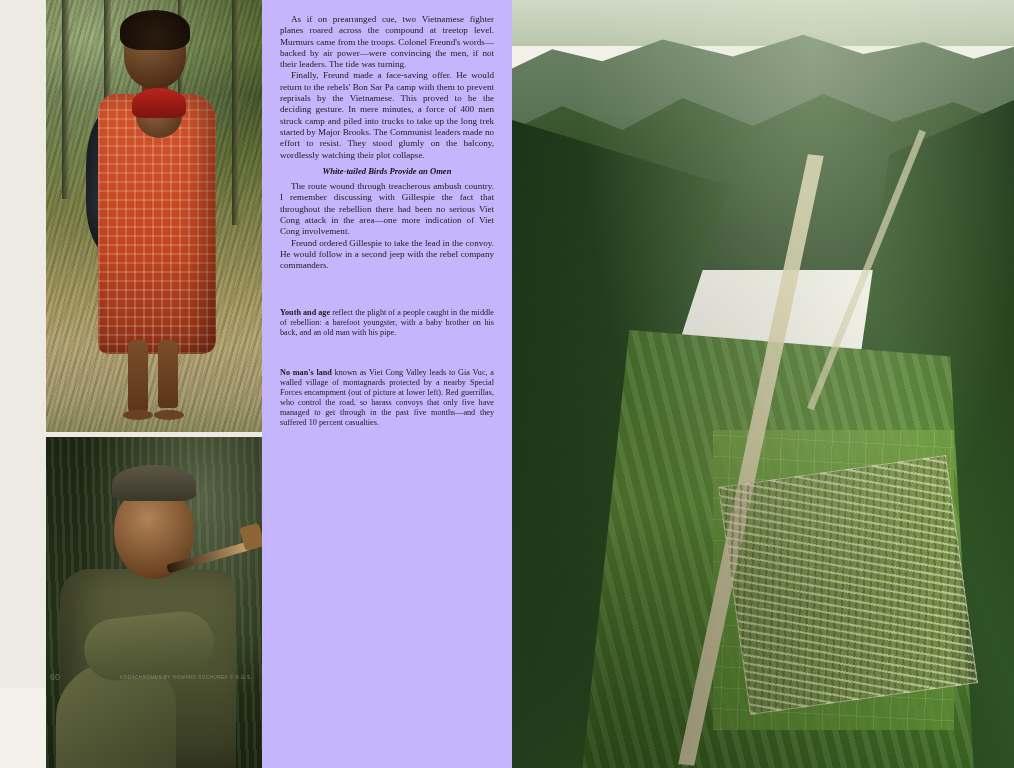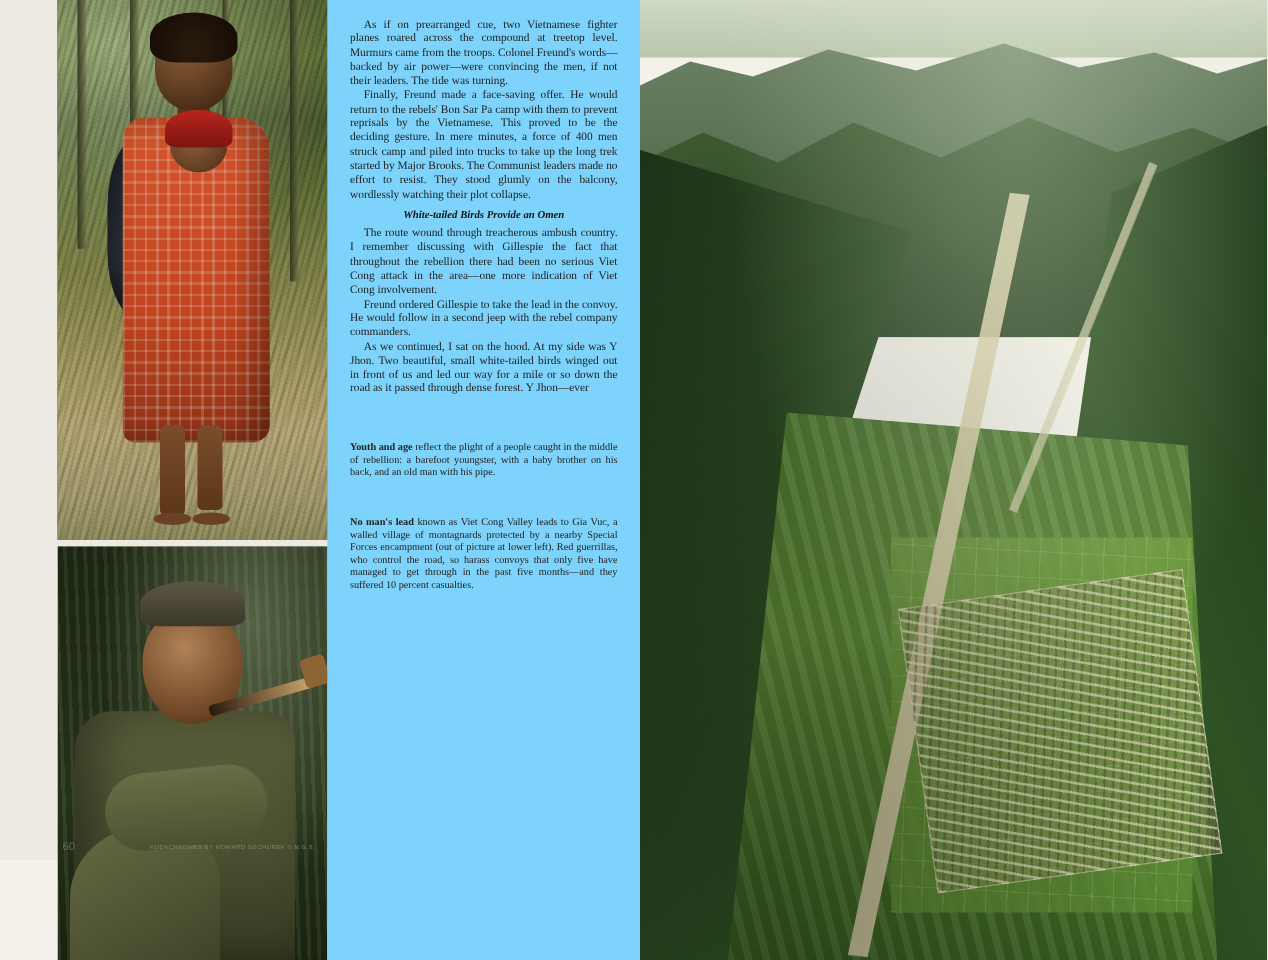--- a/index.html
+++ b/index.html
@@ -204,21 +204,21 @@
     color: #8a8578;
     font-family: "Liberation Sans", sans-serif;
     text-transform: uppercase;
   }
 
   
   .center-col {
     position: relative;
     width: 250px;
     flex: 0 0 250px;
-    background: #7dd3fc;
+    background: #c4b5fd;
     padding: 14px 18px 10px 18px;
   }
   .body-text {
     font-size: 9.1px;
     line-height: 11.3px;
     color: #1d1c19;
     text-align: justify;
     hyphens: auto;
   }
   .body-text p { margin: 0; text-indent: 11px; }
@@ -378,29 +378,28 @@
 
   <div class="seam"></div>
 
   <div class="center-col">
     <div class="body-text">
       <p>As if on prearranged cue, two Vietnamese fighter planes roared across the compound at treetop level. Murmurs came from the troops. Colonel Freund's words—backed by air power—were convincing the men, if not their leaders. The tide was turning.</p>
       <p>Finally, Freund made a face-saving offer. He would return to the rebels' Bon Sar Pa camp with them to prevent reprisals by the Vietnamese. This proved to be the deciding gesture. In mere minutes, a force of 400 men struck camp and piled into trucks to take up the long trek started by Major Brooks. The Communist leaders made no effort to resist. They stood glumly on the balcony, wordlessly watching their plot collapse.</p>
       <div class="subhead">White-tailed Birds Provide an Omen</div>
       <p>The route wound through treacherous ambush country. I remember discussing with Gillespie the fact that throughout the rebellion there had been no serious Viet Cong attack in the area—one more indication of Viet Cong involvement.</p>
       <p>Freund ordered Gillespie to take the lead in the convoy. He would follow in a second jeep with the rebel company commanders.</p>
-      <p>As we continued, I sat on the hood. At my side was Y Jhon. Two beautiful, small white-tailed birds winged out in front of us and led our way for a mile or so down the road as it passed through dense forest. Y Jhon—ever</p>
     </div>
 
     <div class="caption cap-youth">
       <p><span class="lead">Youth and age</span><span> reflect the plight of a people caught in the middle of rebellion: a barefoot youngster, with a baby brother on his back, and an old man with his pipe.</span></p>
     </div>
 
     <div class="caption cap-noman">
-      <p><span class="lead">No man's lead</span><span> known as Viet Cong Valley leads to Gia Vuc, a walled village of montagnards protected by a nearby Special Forces encampment (out of picture at lower left). Red guerrillas, who control the road, so harass convoys that only five have managed to get through in the past five months—and they suffered 10 percent casualties.</span></p>
+      <p><span class="lead">No man's land</span><span> known as Viet Cong Valley leads to Gia Vuc, a walled village of montagnards protected by a nearby Special Forces encampment (out of picture at lower left). Red guerrillas, who control the road, so harass convoys that only five have managed to get through in the past five months—and they suffered 10 percent casualties.</span></p>
     </div>
   </div>
 
   <div class="right-col">
     <div class="aerial">
       <div class="sky"></div>
       <div class="ridge-far"></div>
       <div class="ridge-mid"></div>
       <div class="slope-left"></div>
       <div class="slope-right"></div>

